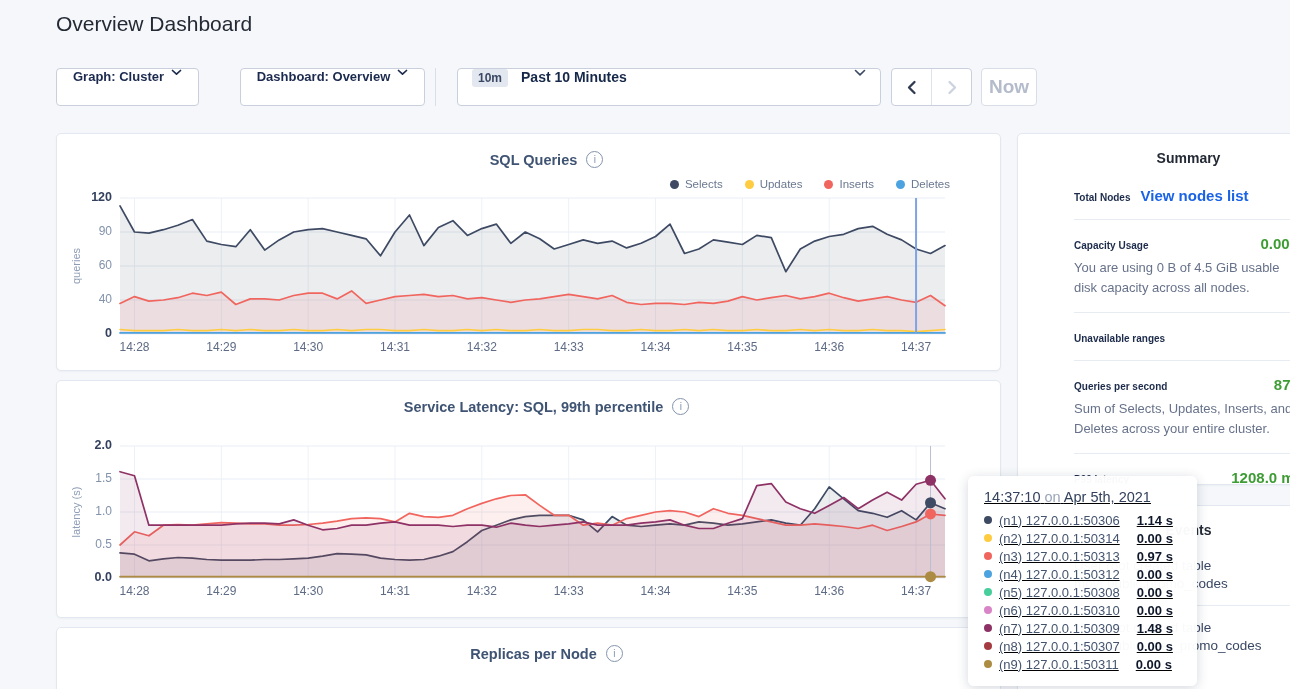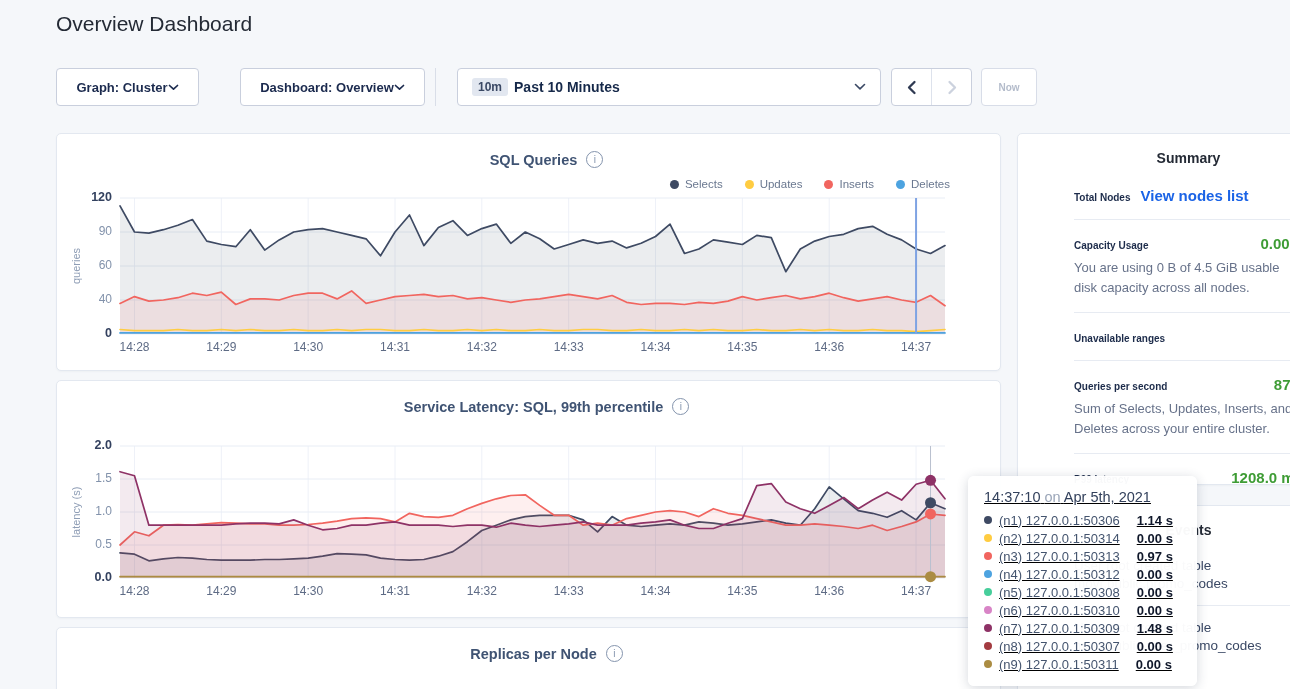--- a/index.html
+++ b/index.html
@@ -1,33 +1,33 @@
 <!DOCTYPE html>
 <html><head>
 <meta charset="utf-8">
 <style>
   html,body{margin:0;padding:0;width:1290px;height:689px;overflow:hidden;
     background:#f5f7fa;font-family:"Liberation Sans",sans-serif;}
   #app{position:relative;width:1290px;height:689px;overflow:hidden;margin-left:40px;}
   h1{position:absolute;left:16px;top:12px;margin:0;font-size:21px;font-weight:500;color:#242a35;}
   .ctl{position:absolute;top:68px;height:38px;box-sizing:border-box;background:#fff;
-    border:1px solid #c9cfdd;border-radius:4px;display:flex;align-items:center;
-    justify-content:center;gap:0;font-size:13px;font-weight:bold;color:#1b2a4e;cursor:pointer;}
+    border:1px solid #c9cfdd;border-radius:4px;display:flex;align-items:flex-start;
+    justify-content:center;gap:7px;font-size:13px;font-weight:bold;color:#1b2a4e;cursor:pointer;}
   .vdiv{position:absolute;top:68px;left:395px;width:1px;height:38px;background:#d9dee8;}
   .timesel{justify-content:flex-start;padding:0 14px;}
   .badge{background:#e2e7f0;border-radius:3px;padding:2px 6px;font-size:12px;font-weight:bold;color:#3a4864;}
   .tlabel{font-size:14px;font-weight:bold;color:#152849;margin-left:6px;}
   .timesel .chev{margin-left:auto;}
   .arrowgrp{position:absolute;top:68px;left:851px;display:flex;border:1px solid #c9cfdd;
     border-radius:4px;background:#fff;height:38px;box-sizing:border-box;}
   .arrowbtn{width:39px;display:flex;align-items:center;justify-content:center;cursor:pointer;}
   .arrowbtn+.arrowbtn{border-left:1px solid #dde2ec;}
   .nowbtn{position:absolute;top:68px;left:941px;width:56px;height:38px;box-sizing:border-box;
     background:#fff;border:1px solid #d8dde8;border-radius:4px;display:flex;align-items:center;
-    justify-content:center;font-size:10px;font-weight:bold;color:#b4bccb;cursor:default;}
+    justify-content:center;font-size:19px;font-weight:bold;color:#b4bccb;cursor:default;}
   .card{position:absolute;background:#fff;border:1px solid #e3e8f0;border-radius:5px;
     box-sizing:border-box;box-shadow:0 1px 2px rgba(50,65,95,.04);overflow:hidden;padding-left:36px;}
   .chart-title-row{display:flex;align-items:center;justify-content:center;gap:9px;padding-top:17px;}
   .chart-title{font-size:14.5px;font-weight:bold;color:#3f5373;}
   .info-icon{width:15px;height:15px;border:1px solid #8494ad;border-radius:50%;color:#8494ad;
     font-size:10px;line-height:15px;text-align:center;display:inline-block;cursor:pointer;}
   .legend{position:absolute;top:44px;right:50px;display:flex;gap:22px;}
   .legend-item{display:flex;align-items:center;gap:6px;font-size:11.5px;color:#6a7890;cursor:pointer;}
   .ldot{width:9px;height:9px;border-radius:50%;display:inline-block;}
   .plot{position:absolute;}

